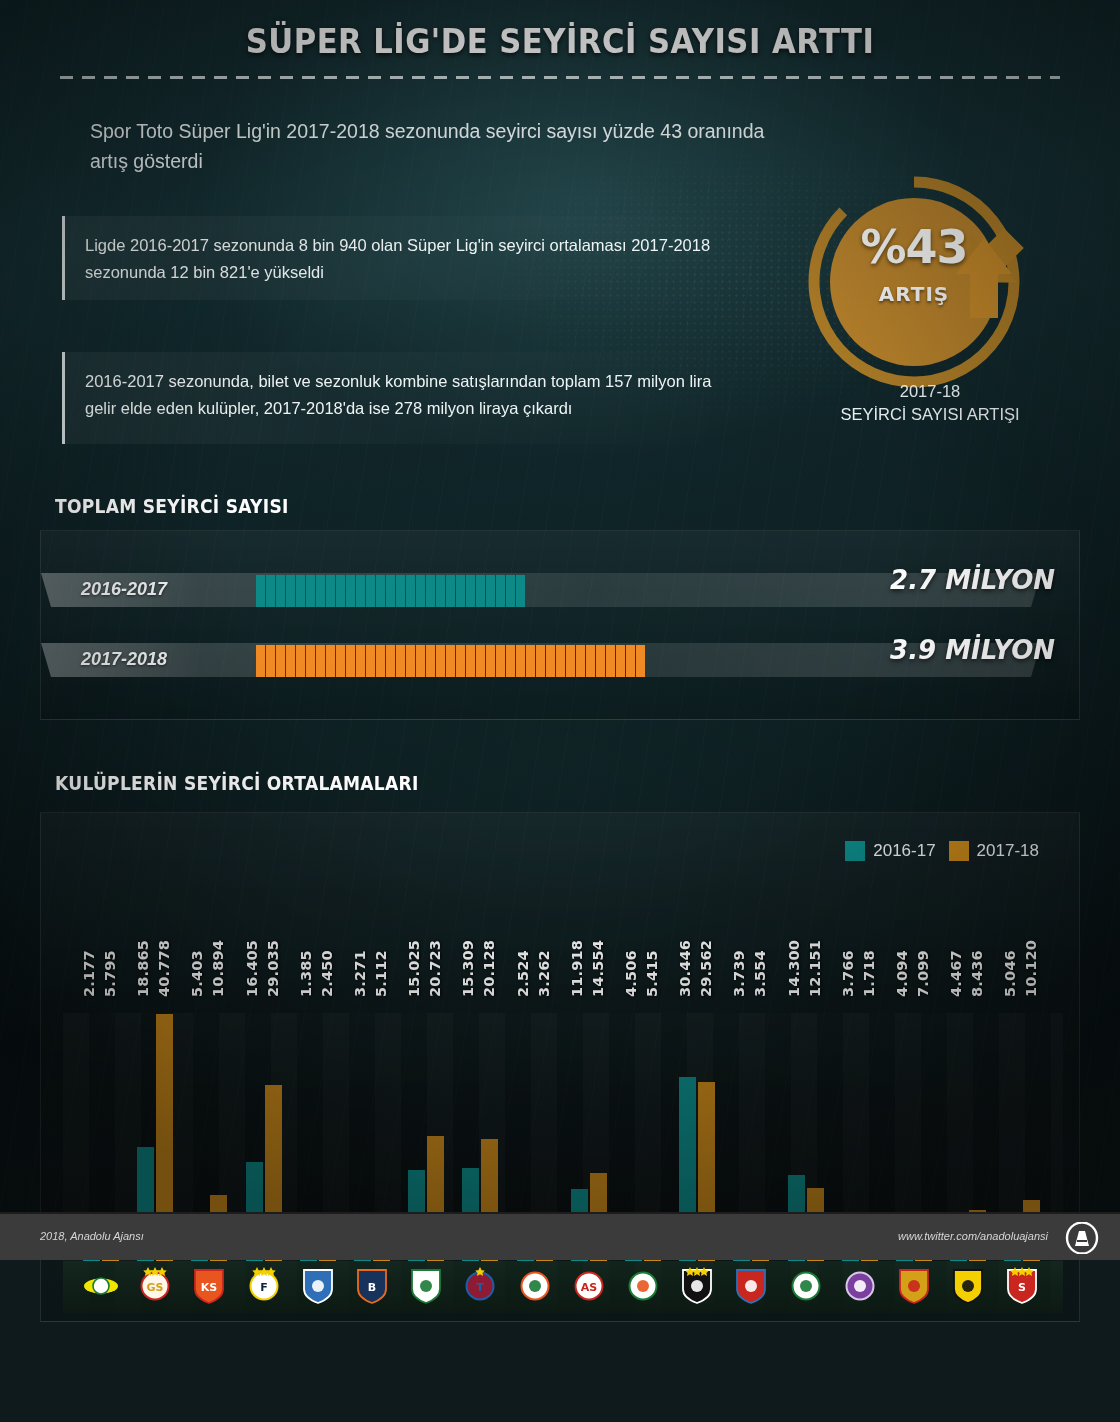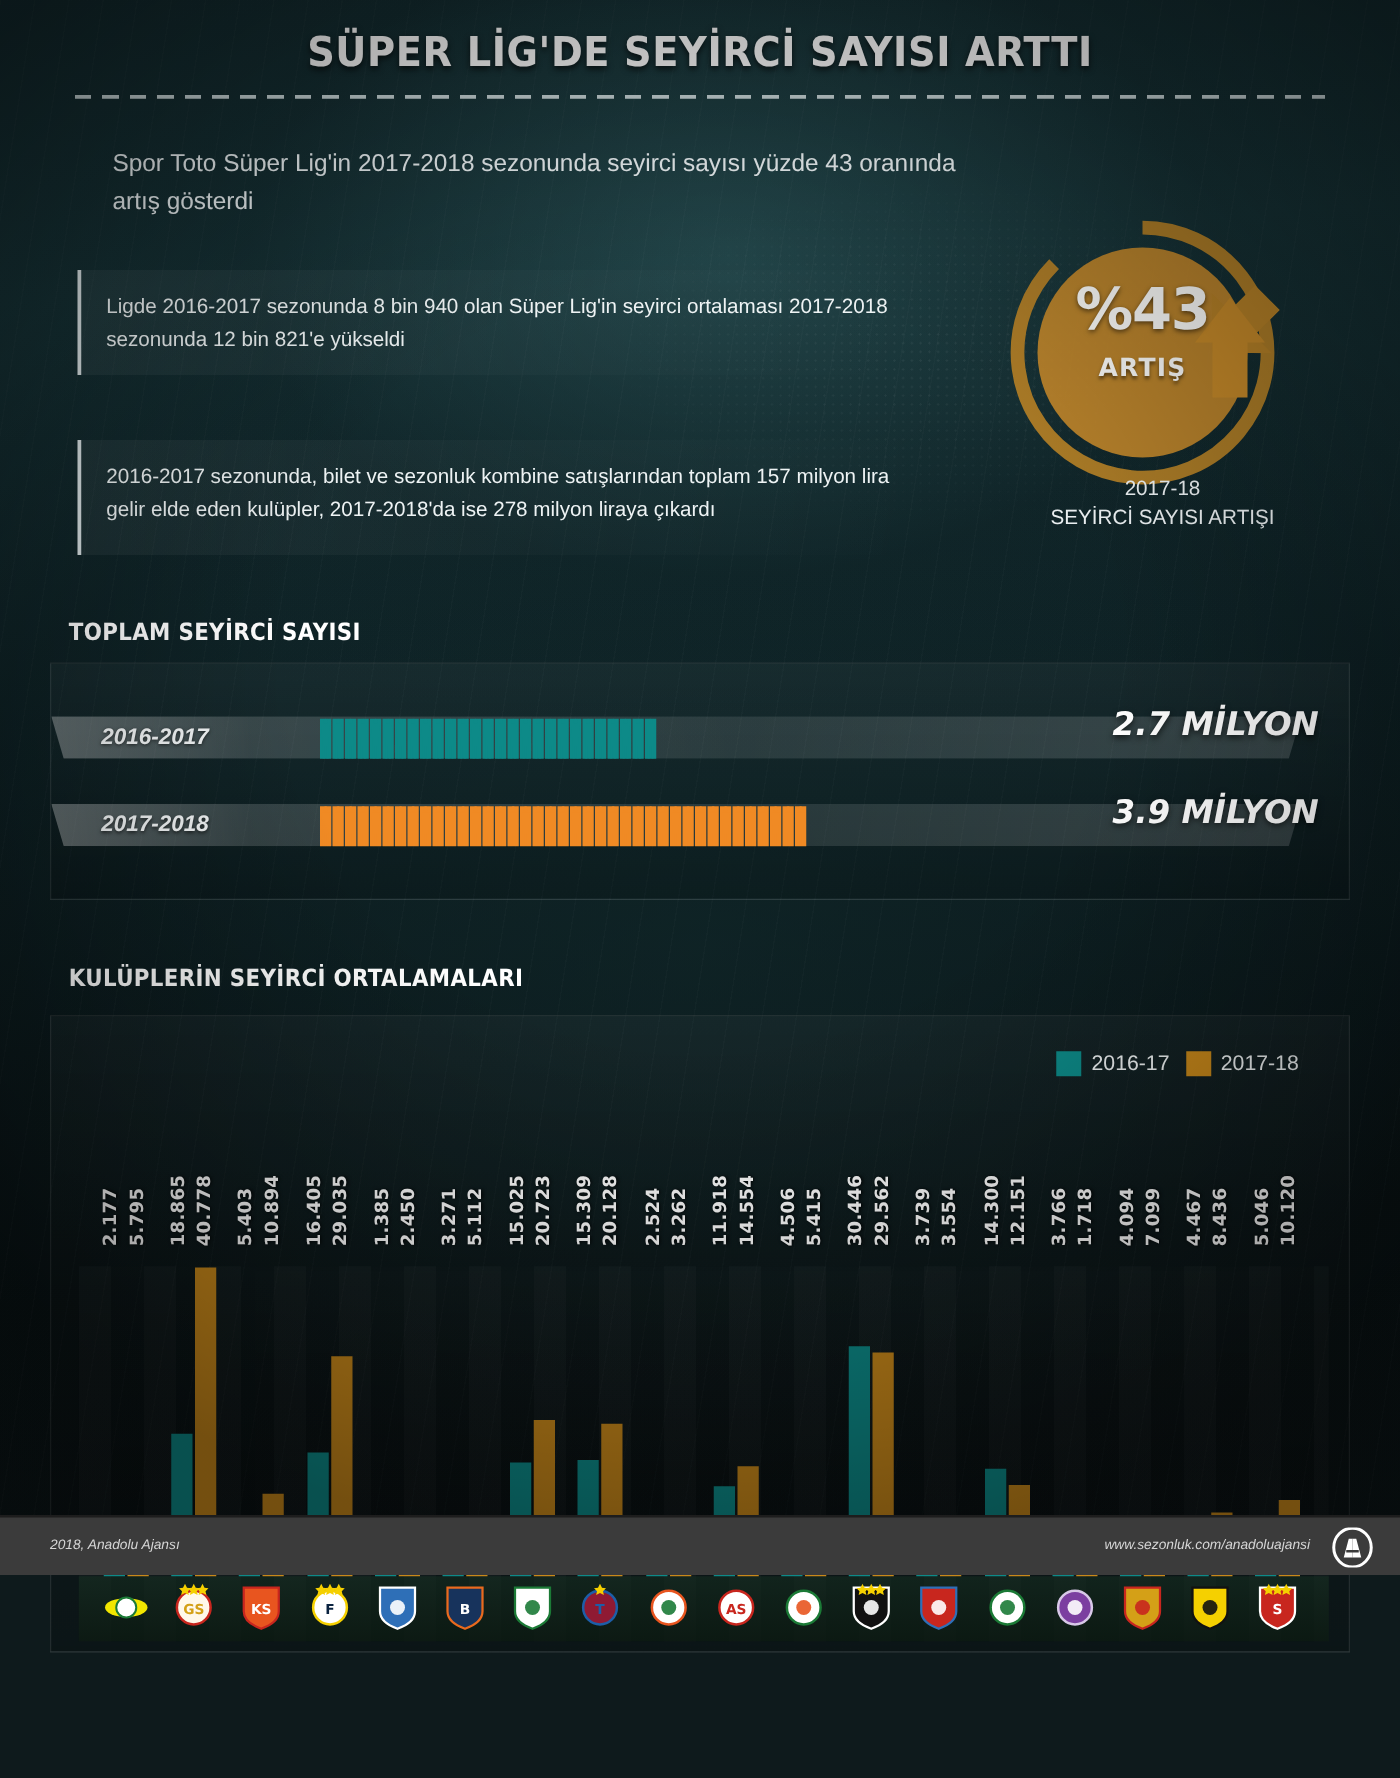--- a/index.html
+++ b/index.html
@@ -802,21 +802,21 @@
             </svg>
           </div>
         </div>
       </div>
   </div>
 
   <div id="vign"></div>
 
   <div id="footer">
     <div id="footLeft">2018, Anadolu Ajansı</div>
-    <div id="footRight">www.sezonluk.com/anadoluajansi</div>
+    <div id="footRight">www.twitter.com/anadoluajansi</div>
     <svg id="aalogo" viewBox="0 0 44 32">
       <ellipse cx="22" cy="16" rx="15" ry="15.5" fill="none" stroke="#fff" stroke-width="2.4"></ellipse>
       <path d="M15 24 L19 9 L22 9 L22 24 Z" fill="#fff"></path>
       <path d="M29 24 L25 9 L22 9 L22 24 Z" fill="#fff"></path>
       <rect x="17" y="18" width="10" height="2" fill="#3b3b3b"></rect>
     </svg>
   </div>
 </div>
 
 </body></html>

